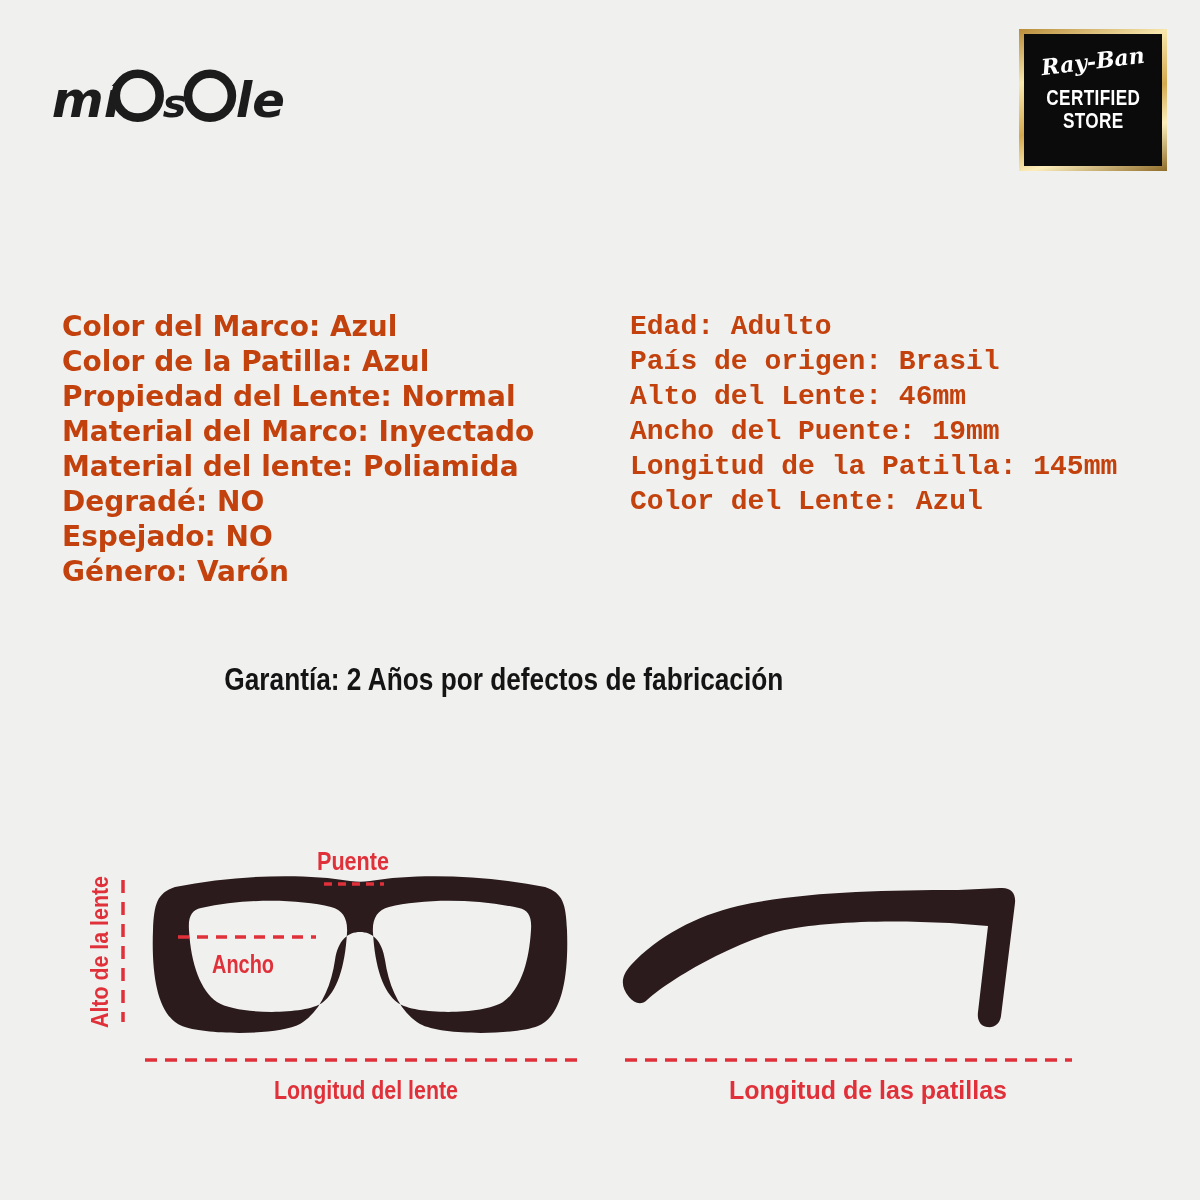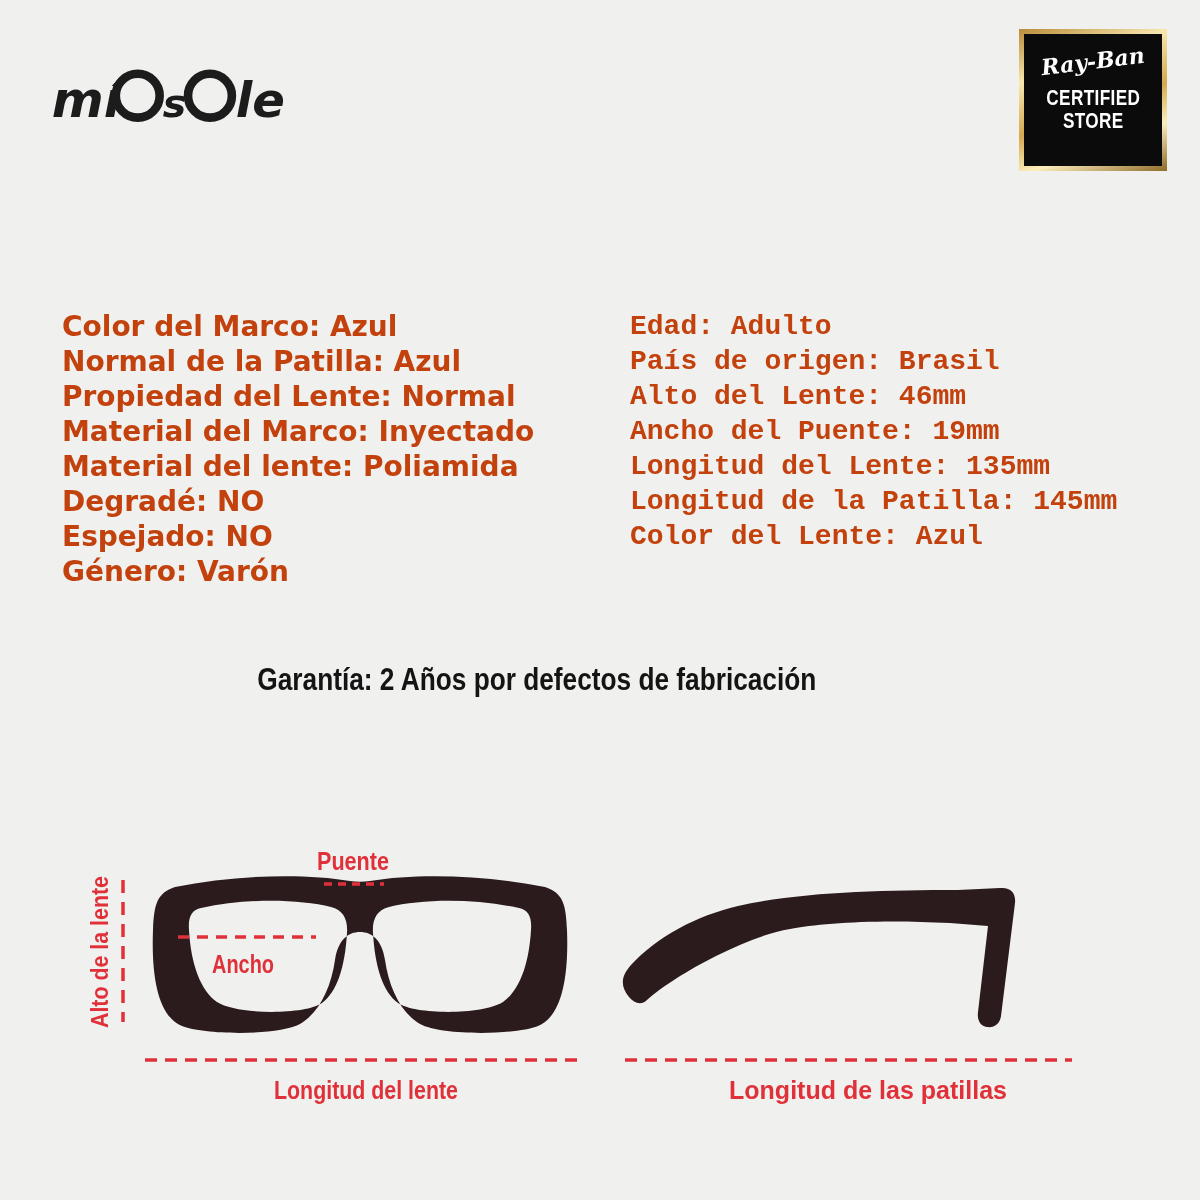--- a/index.html
+++ b/index.html
@@ -39,21 +39,21 @@
   
   .specs-col{
     position:absolute;top:309px;
     font-family:"DejaVu Sans", sans-serif;font-weight:bold;
     font-size:28px;line-height:35px;color:#c2410c;white-space:nowrap;
   }
   .specs-col.left{left:62px;}
   .specs-col.right{left:630px;font-family:Liberation Mono, monospace;}
 
   
-  .warranty-wrap{position:absolute;left:0;top:661px;width:1008px;text-align:center;padding-left:33px;}
+  .warranty-wrap{position:absolute;left:0;top:661px;width:1008px;text-align:center;}
   .warranty{
     display:inline-block;
     font-family:"Liberation Sans", sans-serif;font-weight:bold;
     font-size:32px;color:#141414;transform:scaleX(0.82);
     white-space:nowrap;
   }
 
   
   .diagram{position:absolute;left:0;top:830px;width:1200px;height:370px;}
   .diagram text{
@@ -81,35 +81,34 @@
       <div class="badge-script">Ray-Ban</div>
       <div class="badge-caps">
         <div>CERTIFIED</div>
         <div>STORE</div>
       </div>
     </div>
   </div>
 
   <div class="specs-col left">
     <div>Color del Marco: Azul</div>
-    <div>Normal de la Patilla: Azul</div>
+    <div>Color de la Patilla: Azul</div>
     <div>Propiedad del Lente: Normal</div>
     <div>Material del Marco: Inyectado</div>
     <div>Material del lente: Poliamida</div>
     <div>Degradé: NO</div>
     <div>Espejado: NO</div>
     <div>Género: Varón</div>
   </div>
 
   <div class="specs-col right">
     <div>Edad: Adulto</div>
     <div>País de origen: Brasil</div>
     <div>Alto del Lente: 46mm</div>
     <div>Ancho del Puente: 19mm</div>
-    <div>Longitud del Lente: 135mm</div>
     <div>Longitud de la Patilla: 145mm</div>
     <div>Color del Lente: Azul</div>
   </div>
 
   <div class="warranty-wrap">
     <span class="warranty">Garantía: 2 Años por defectos de fabricación</span>
   </div>
 
   <svg class="diagram" viewBox="0 0 1200 370">
 

